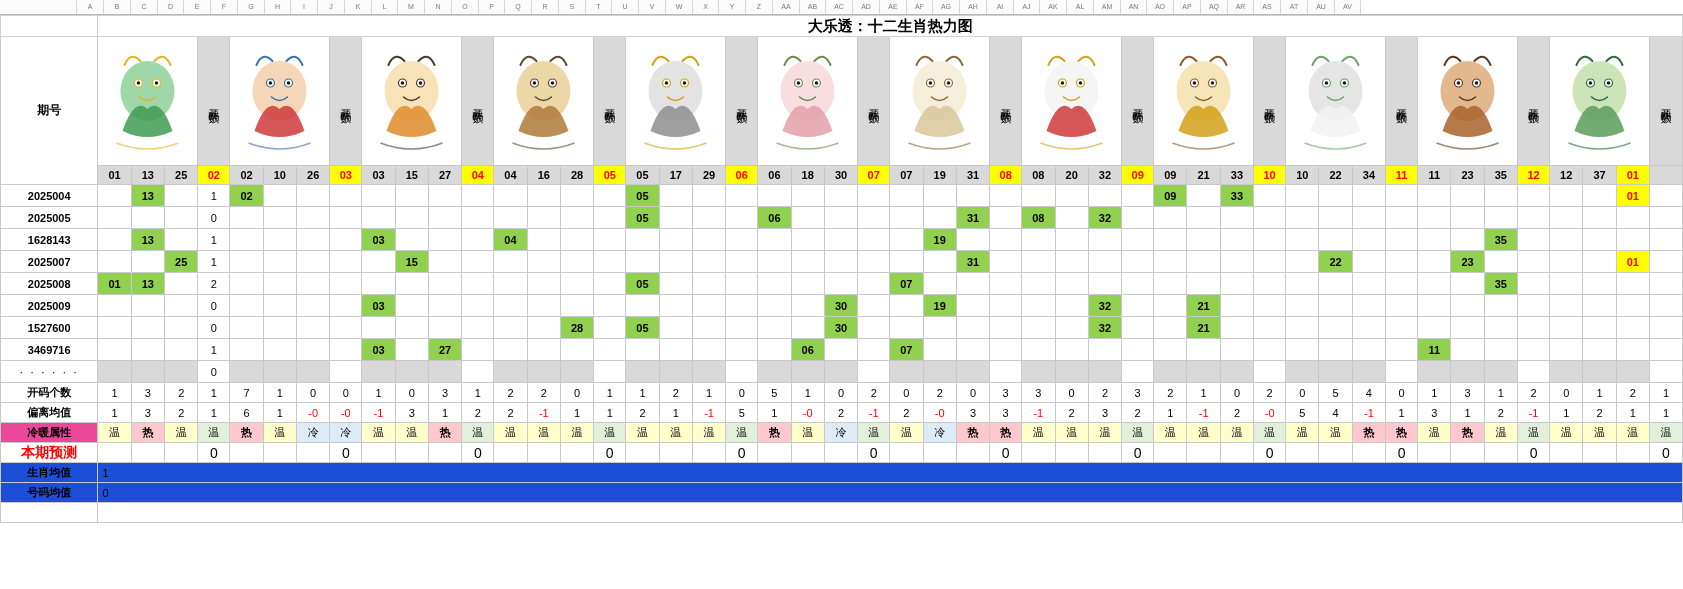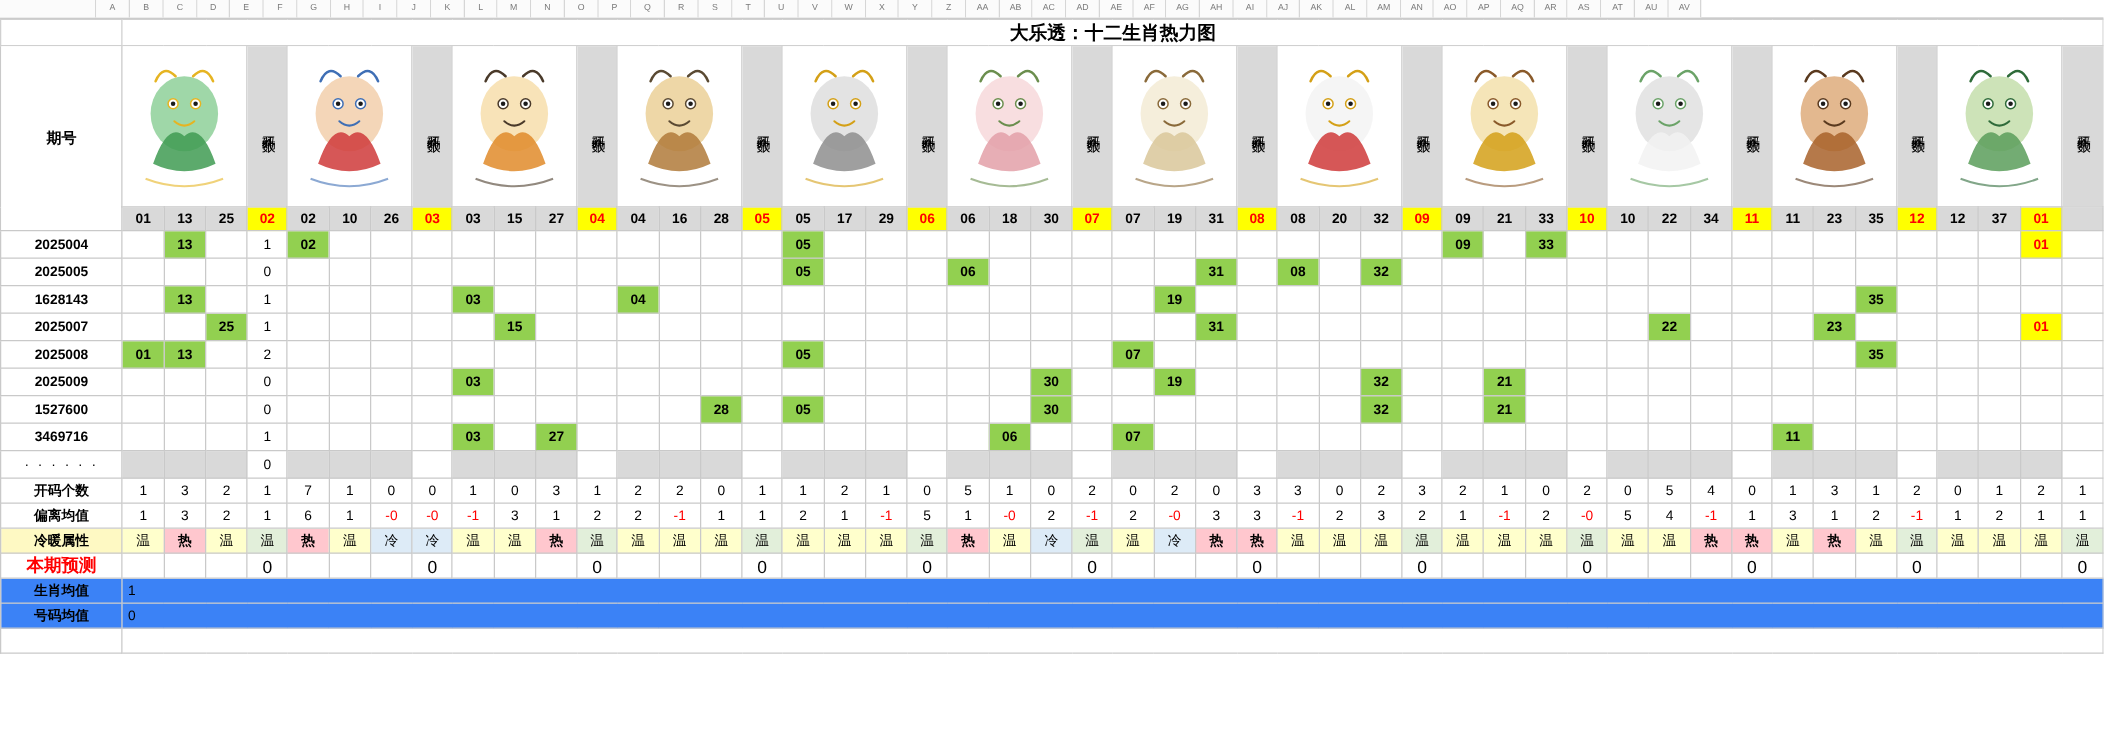--- a/index.html
+++ b/index.html
@@ -33,31 +33,31 @@
 
   .dots td{height:21px;background:#d9d9d9;}
   .dots td.period{background:#ffffff;letter-spacing:2px;}
   .dots td.cntcol{background:#ffffff;}
 
   .statrow td{height:19px;background:#ffffff;font-size:11px;}
   .statrow td.lbl{font-weight:bold;background:#ffffff;}
   .neg{color:#ff0000;}
 
   .warmrow td{height:19px;font-size:11px;}
-  .warmrow td.lbl{font-weight:bold;background:#fef9c3;margin-left:45px;}
+  .warmrow td.lbl{font-weight:bold;background:#ec4899;margin-left:45px;}
   .w-re{background:#ffc7ce;color:#000;font-weight:bold;}
   .w-wen{background:#ffffcc;}
   .w-leng{background:#ddebf7;}
   .w-wen2{background:#e2efda;}
 
   .predrow td{height:19px;background:#ffffff;font-size:14px;}
   .predrow td.lbl{color:#ff0000;font-weight:bold;background:#ffffff;}
   .predrow td.cntcol{background:#ffffff;}
 
-  .lastrow td{height:19px;background:#3b82f6;font-size:11px;text-align:left;padding-left:4px;}
+  .lastrow td{height:19px;background:#1d4ed8;font-size:11px;text-align:left;padding-left:4px;}
   .lastrow td.lbl{font-weight:bold;text-align:center;padding-left:0;}
   .emptyrow td{height:19px;background:#ffffff;border-left:1px solid #c9c9c9;}
 
   .art{width:100%;height:124px;display:block;}
 </style>
 </head>
 <body>
 
 <div id="page">
 

